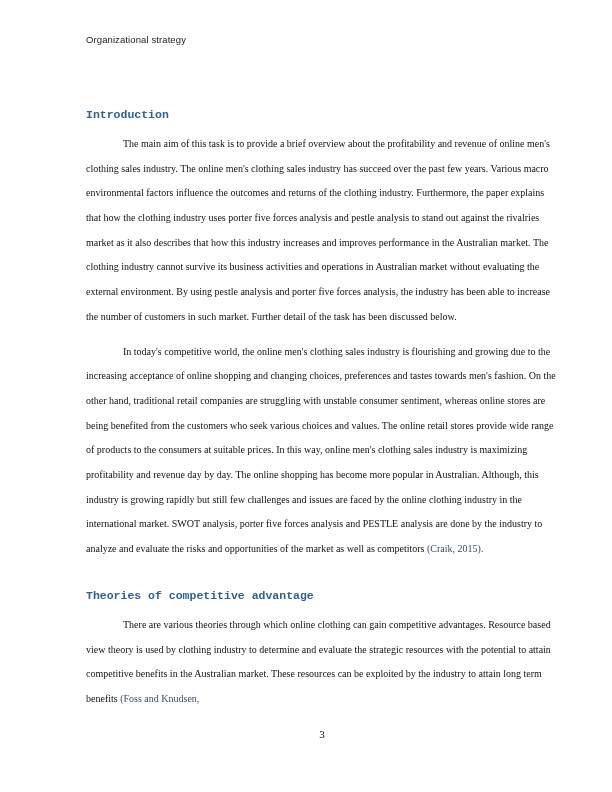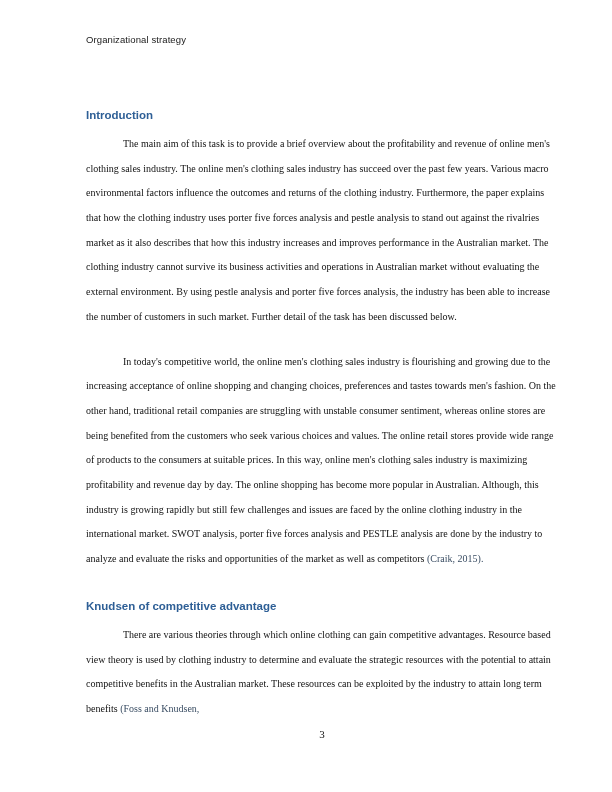--- a/index.html
+++ b/index.html
@@ -32,39 +32,39 @@
     color: #1a1a1a;
     letter-spacing: 0.1px;
   }
   .content {
     position: absolute;
     top: 108px;
     left: 70px;
     width: 472px;
   }
   .heading {
-    font-family: Liberation Sans, sans-serif;
+    font-family: Liberation Mono, monospace;
     font-size: 11.5px;
     font-weight: bold;
     color: #2e5f96;
     margin: 0 0 9px 0;
     line-height: 1.3;
   }
   .heading.second {
     margin-top: 27px;
   }
   p.body-par {
     margin: 0 0 0 0;
     font-size: 10px;
     line-height: 24.7px;
     text-align: left;
     color: #111111;
   }
   p.body-par + p.body-par {
-    margin-top: 20px;
+    margin-top: 10px;
   }
   .indent {
     display: inline-block;
     width: 37px;
   }
   .cite {
     color: #3a4d63;
   }
   .page-number {
     position: absolute;
@@ -85,21 +85,21 @@
   <div class="header-text">Organizational strategy</div>
 
   <div class="content">
 
     <h2 class="heading">Introduction</h2>
 
     <p class="body-par"><span class="indent"></span><span>The main aim of this task is to provide a brief overview about the profitability and revenue of online men's clothing sales industry. The online men's clothing sales industry has succeed over the past few years. Various macro environmental factors influence the outcomes and returns of the clothing industry. Furthermore, the paper explains that how the clothing industry uses porter five forces analysis and pestle analysis to stand out against the rivalries market as it also describes that how this industry increases and improves performance in the Australian market. The clothing industry cannot survive its business activities and operations in Australian market without evaluating the external environment. By using pestle analysis and porter five forces analysis, the industry has been able to increase the number of customers in such market. Further detail of the task has been discussed below.</span></p>
 
     <p class="body-par"><span class="indent"></span><span>In today's competitive world, the online men's clothing sales industry is flourishing and growing due to the increasing acceptance of online shopping and changing choices, preferences and tastes towards men's fashion. On the other hand, traditional retail companies are struggling with unstable consumer sentiment, whereas online stores are being benefited from the customers who seek various choices and values. The online retail stores provide wide range of products to the consumers at suitable prices. In this way, online men's clothing sales industry is maximizing profitability and revenue day by day. The online shopping has become more popular in Australian. Although, this industry is growing rapidly but still few challenges and issues are faced by the online clothing industry in the international market. SWOT analysis, porter five forces analysis and PESTLE analysis are done by the industry to analyze and evaluate the risks and opportunities of the market as well as competitors </span><span class="cite">(Craik, 2015).</span></p>
 
-    <h2 class="heading second">Knudsen of competitive advantage</h2>
+    <h2 class="heading second">Theories of competitive advantage</h2>
 
     <p class="body-par"><span class="indent"></span><span>There are various theories through which online clothing can gain competitive advantages. Resource based view theory is used by clothing industry to determine and evaluate the strategic resources with the potential to attain competitive benefits in the Australian market. These resources can be exploited by the industry to attain long term benefits </span><span class="cite">(Foss and Knudsen,</span></p>
 
   </div>
 
   <div class="page-number">3</div>
 
 </div>
 
 </body></html>

